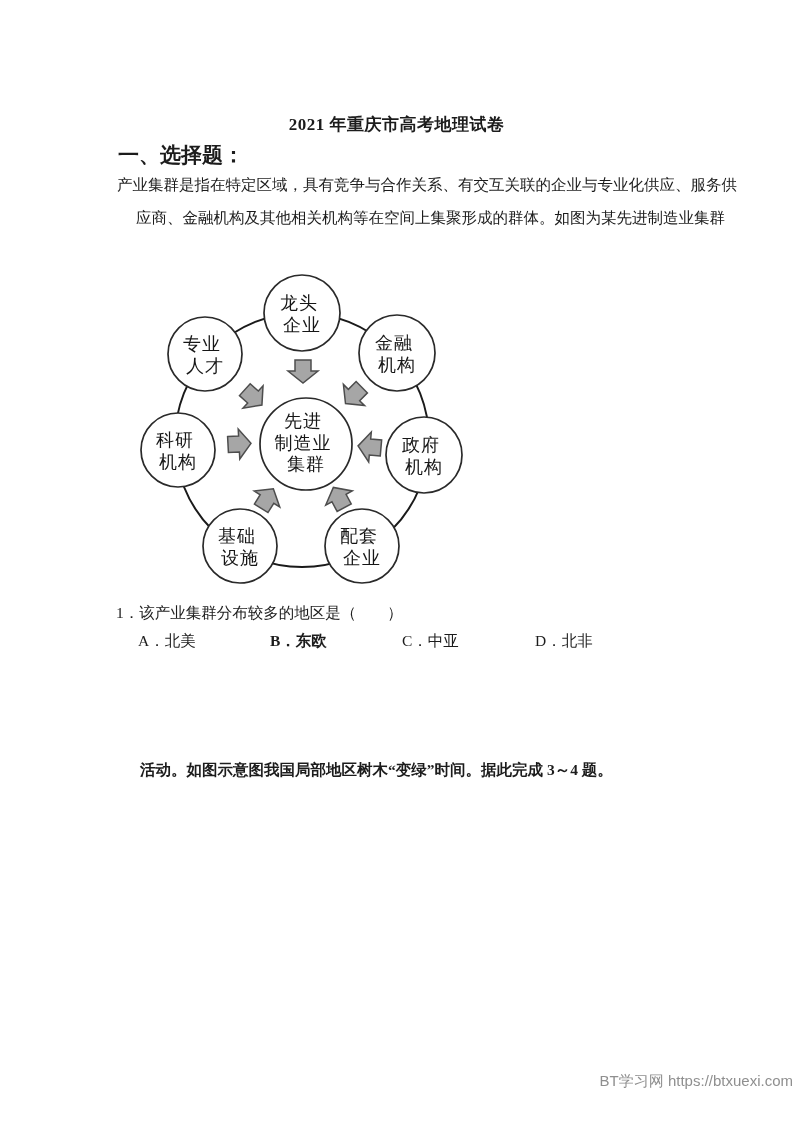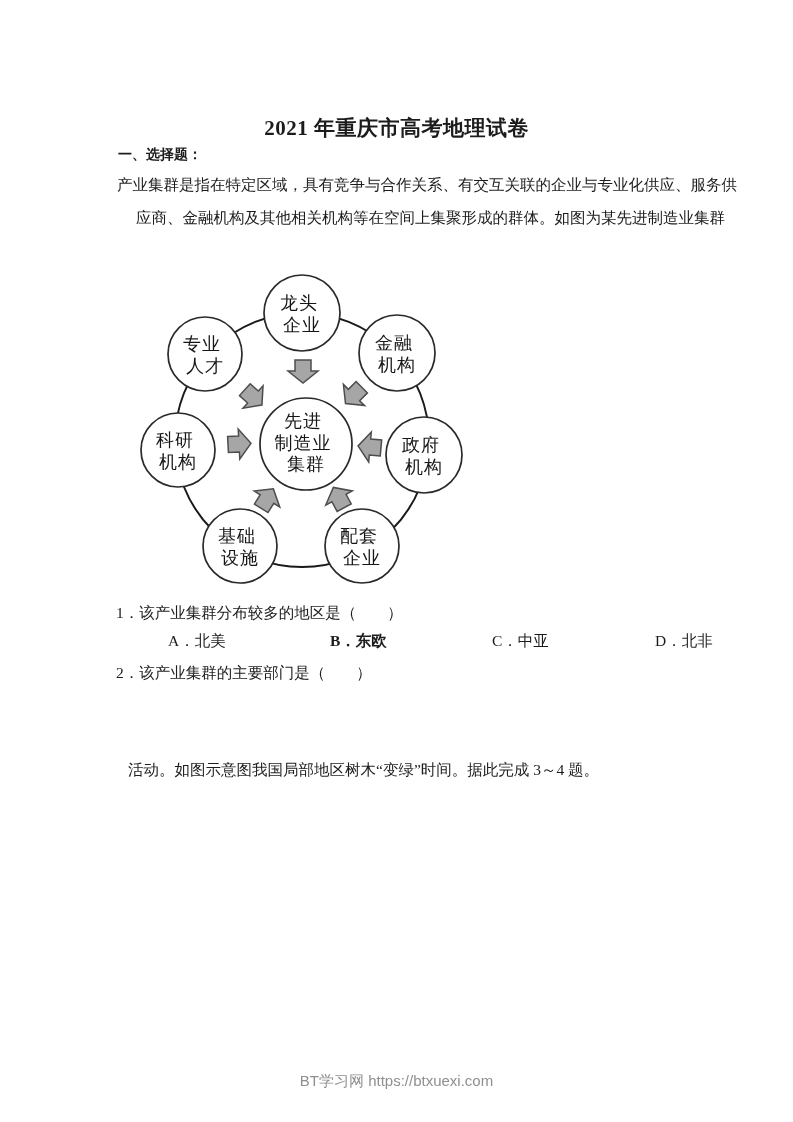--- a/index.html
+++ b/index.html
@@ -4,43 +4,43 @@
 <style>
   html,body { margin:0; padding:0; background:#ffffff; }
   .page {
     position:relative; width:793px; height:1122px; background:#ffffff;
     font-family:"Liberation Serif","DejaVu Serif",serif; color:#1c1c1c;
     overflow:hidden;
   }
   .abs { position:absolute; }
   .title {
     top:103px; left:0; width:100%; text-align:center;
-    font-size:21px; font-weight:bold; line-height:22px; letter-spacing:0.5px;
+    font-size:17px; font-weight:bold; line-height:22px; letter-spacing:0.5px;
   }
   .heading {
-    top:145px; left:118px; font-size:14px; font-weight:bold; line-height:20px;
+    top:145px; left:118px; font-size:21px; font-weight:bold; line-height:20px;
   }
   .bodyline { font-size:15.5px; line-height:20px; white-space:pre; }
   .optrow { display:flex; font-size:15.5px; line-height:20px; }
-  .optrow span { display:block; white-space:pre;margin-left:30px; }
+  .optrow span { display:block; white-space:pre; }
   .q1o span:nth-child(1){ width:132px; }
   .q1o span:nth-child(2){ width:132px;font-weight:bold; }
   .q1o span:nth-child(3){ width:133px; }
   .q2o span:nth-child(1){ width:123px; }
   .q2o span:nth-child(2){ width:132px; }
   .q2o span:nth-child(3){ width:125px; }
   .diagram-svg text {
     font-family:"Liberation Sans","DejaVu Sans",sans-serif;
     font-size:18px; letter-spacing:1px; fill:#161616; font-weight:500;
   }
   .node-circle { fill:#ffffff; stroke:#2a2a2a; stroke-width:1.7; }
   .ring-circle { fill:none; stroke:#1a1a1a; stroke-width:2; }
   .arrow { stroke:#4d4d4d; stroke-width:1.5; stroke-linejoin:miter; }
   .footer {
-    top:1072px; left:0; width:100%; text-align:center;
+    top:1072px; left:0; width:100%; text-align:right;
     font-family:"Liberation Sans","DejaVu Sans",sans-serif;
     font-size:15px; line-height:18px; color:#8f8f8f;
   }
 </style>
 </head>
 <body>
 
 <div class="page">
 
   <h1 class="abs title">2021 年重庆市高考地理试卷</h1>
@@ -108,19 +108,18 @@
   </svg>
 
   <div class="abs bodyline" style="top:603px; left:116px;">1．该产业集群分布较多的地区是（　　）</div>
   <div class="abs optrow q1o" style="top:631px; left:138px;">
     <span>A．北美</span>
     <span>B．东欧</span>
     <span>C．中亚</span>
     <span>D．北非</span>
   </div>
 
-  <div class="abs bodyline" style="top:663px; left:116px;">2．该产业集群的主要部门是（　　）</div>
 
-  <div class="abs bodyline" style="top:760px; left:128px;">活动。如图示意图我国局部地区树木“变绿”时间。据此完成 3～4 题。</div>
+  <div class="abs bodyline" style="top:760px; left:140px;font-weight:bold;">活动。如图示意图我国局部地区树木“变绿”时间。据此完成 3～4 题。</div>
 
   <div class="abs footer">BT学习网 https://btxuexi.com</div>
 
 </div>
 
 </body></html>

